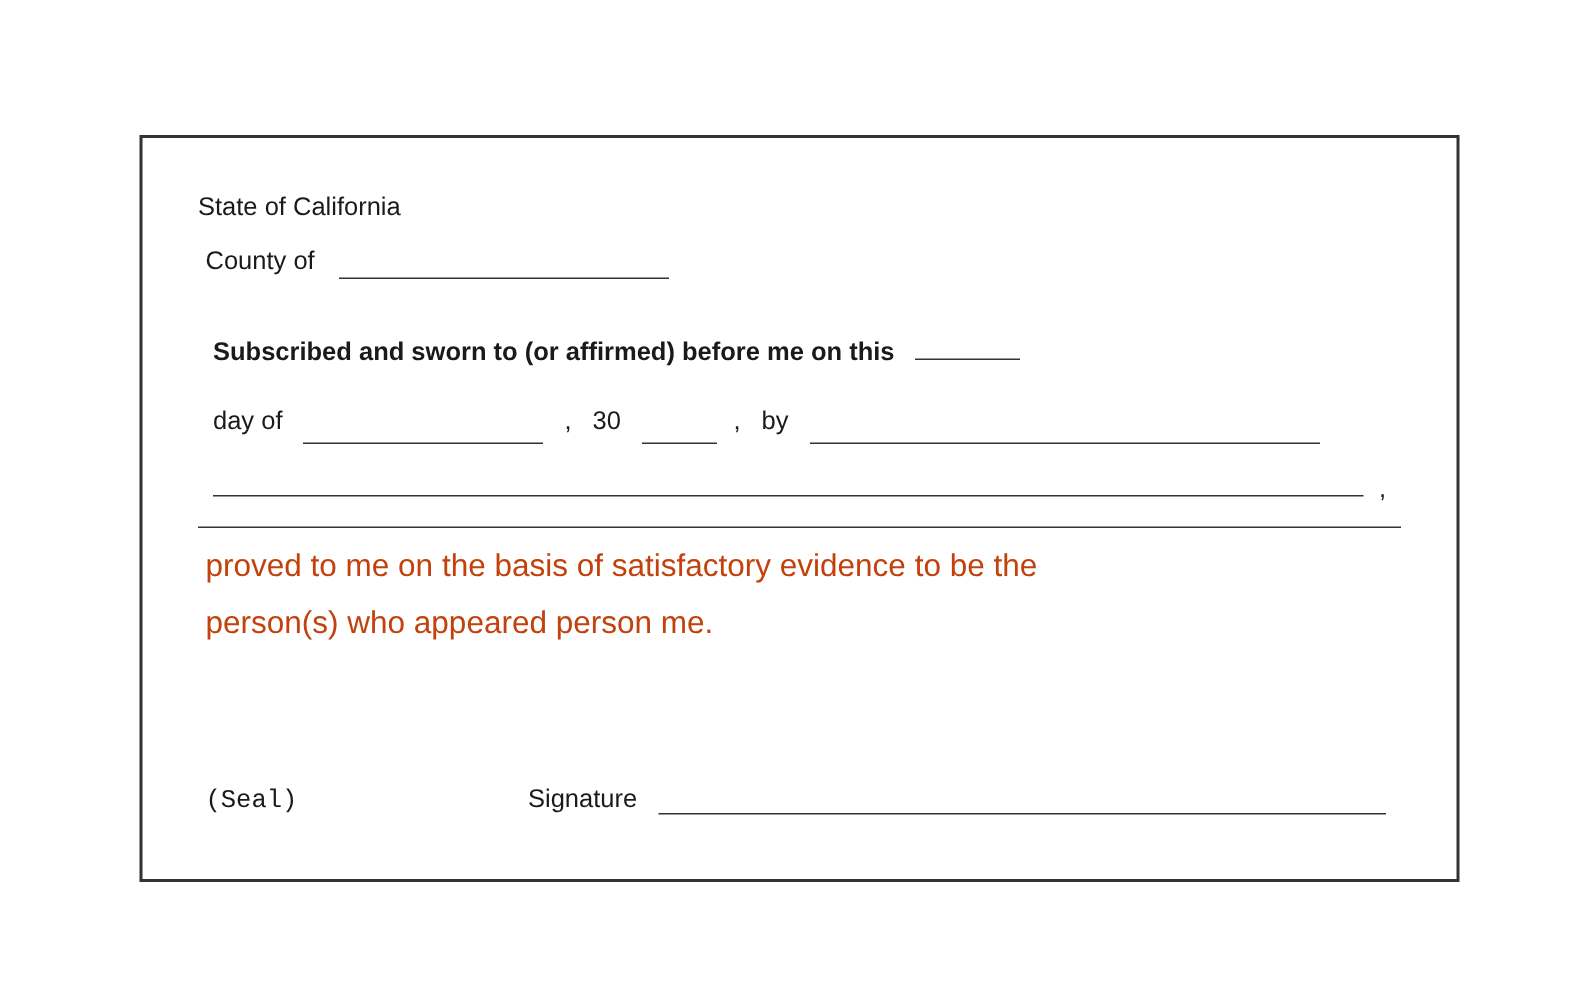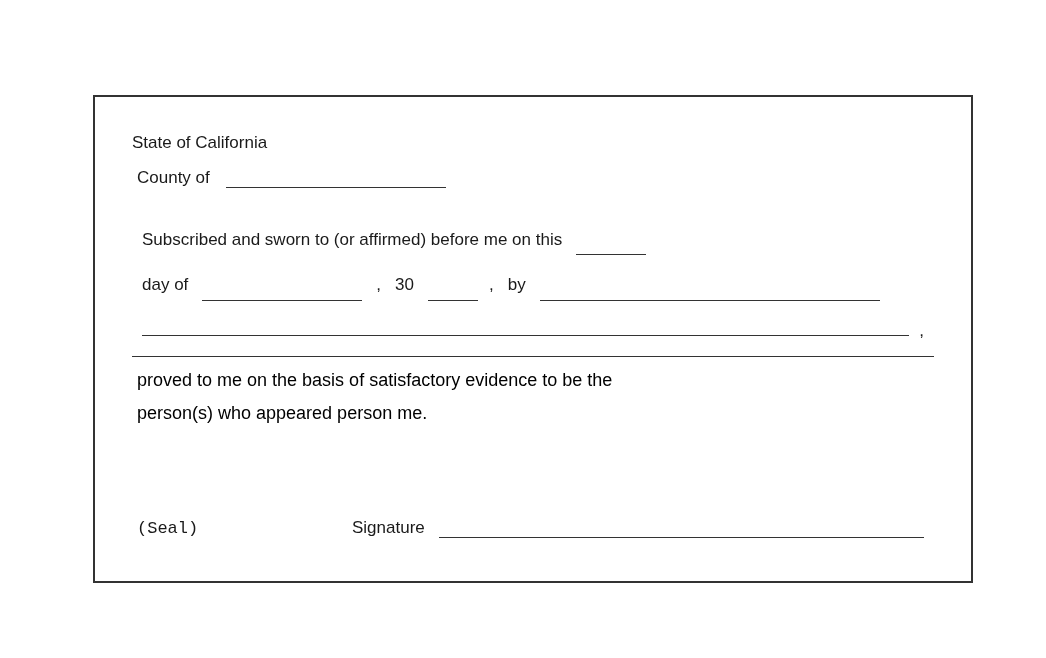--- a/index.html
+++ b/index.html
@@ -33,21 +33,21 @@
       margin-bottom: 4px;
       line-height: 1.5;
     }
 
     .line-county {
       font-size: 17px;
       color: #1a1a1a;
       margin-bottom: 24px;
       line-height: 1.5;
       display: flex;
-      align-items: center;
+      align-items: flex-end;
       gap: 6px;
     }
 
     .underline-field {
       display: inline-block;
       border-bottom: 1.5px solid #333333;
       min-width: 220px;
       height: 20px;
     }
 
@@ -81,46 +81,47 @@
     }
 
     .subscribed-section {
       font-size: 17px;
       color: #1a1a1a;
       line-height: 1.8;
       margin-bottom: 0px;
     }
 
     .subscribed-line1 {
+      display: flex;
+      align-items: flex-start;
+      flex-wrap: nowrap;
+      gap: 4px;
+      margin-bottom: 4px;
+      font-weight: bold;
+    }
+
+    .subscribed-line2 {
       display: flex;
       align-items: flex-end;
       flex-wrap: nowrap;
       gap: 4px;
       margin-bottom: 4px;
     }
 
-    .subscribed-line2 {
-      display: flex;
-      align-items: flex-end;
-      flex-wrap: nowrap;
-      gap: 4px;
-      margin-bottom: 4px;
-    }
-
     .subscribed-line3 {
       display: flex;
       align-items: baseline;
       flex-wrap: nowrap;
       gap: 0px;
       margin-bottom: 0px;
     }
 
     .proved-section {
-      font-size: 18px;
-      color: #000000;
+      font-size: 21px;
+      color: #c2410c;
       line-height: 1.6;
       margin-top: 4px;
       border-top: 1.5px solid #333333;
       padding-top: 4px;
     }
 
     .bottom-section {
       display: flex;
       align-items: baseline;
       margin-top: 80px;

